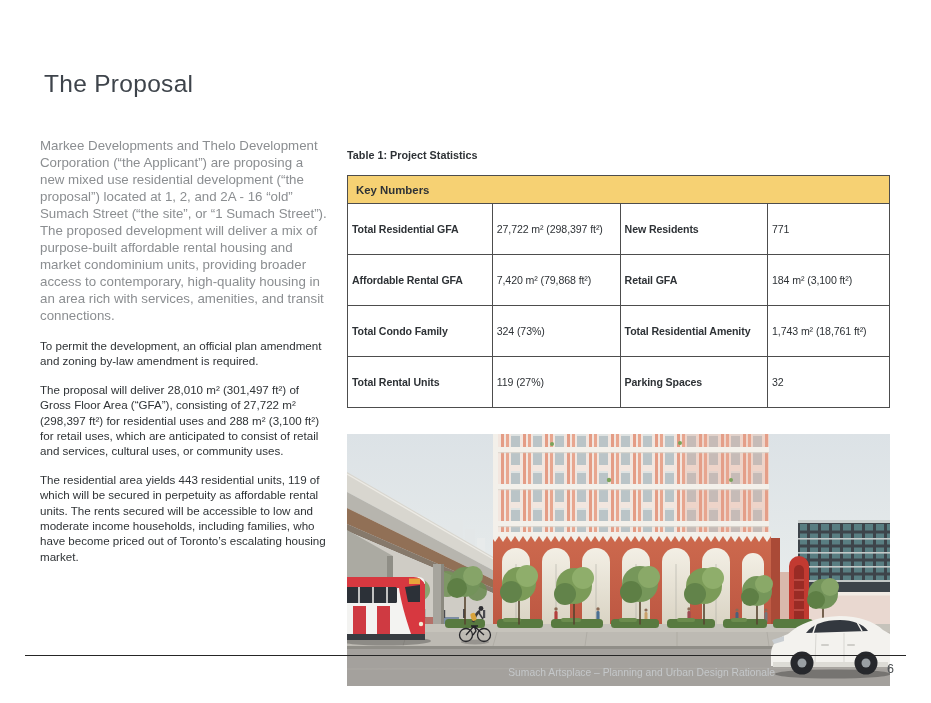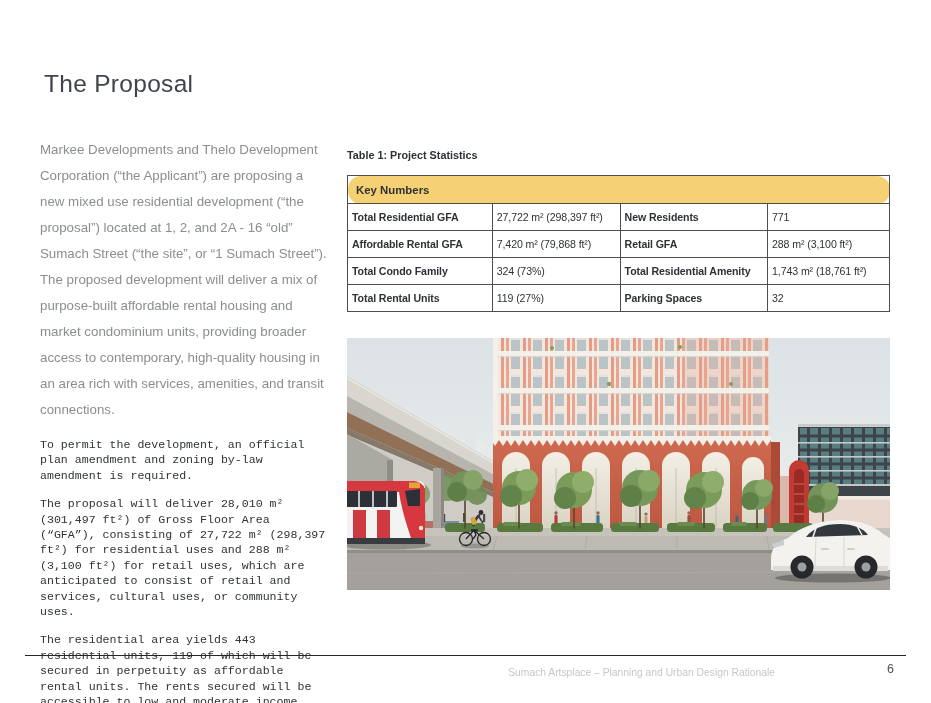--- a/index.html
+++ b/index.html
@@ -1,29 +1,29 @@
 <!DOCTYPE html>
 <html><head>
 <meta charset="utf-8">
 <style>
   html,body{margin:0;padding:0;background:#ffffff;}
   .page{position:relative;width:931px;height:703px;background:#ffffff;overflow:hidden;
         font-family:"Liberation Sans",sans-serif;}
   .title{position:absolute;left:44px;top:70px;margin:0;font-size:24.5px;font-weight:500;
          color:#3e444b;letter-spacing:.3px;}
   .left-col{position:absolute;left:40px;top:137px;width:287px;}
-  .intro{margin:0 0 14px;font-size:13.3px;line-height:26px;color:#8b8e91;}
-  .para{margin:0 0 13px;font-size:11.6px;line-height:15.4px;color:#2f3336;font-weight:500;font-family:Liberation Mono, monospace;}
+  .intro{margin:0 0 14px;font-size:13.3px;line-height:17px;color:#8b8e91;}
+  .para{margin:0 0 13px;font-size:11.6px;line-height:15.4px;color:#2f3336;font-weight:500;}
   .right-col{position:absolute;left:347px;top:136px;width:543px;}
   .tbl-caption{margin:13px 0 14px;font-size:10.8px;font-weight:700;color:#2e3236;}
   table.stats{width:543px;border-collapse:collapse;table-layout:fixed;border:1.5px solid #4d4d4d;}
   table.stats th,table.stats td{border:1px solid #4d4d4d;}
   th.keyrow{background:#f6d173;height:27px;text-align:left;padding:0 0 0 8px;
-            font-size:11.4px;color:#2e3236;border-radius:13px;}
-  table.stats td{height:26px;font-size:10.6px;color:#2e3236;padding:0 4px;letter-spacing:-0.1px;}
+            font-size:11.4px;color:#2e3236;}
+  table.stats td{height:26px;font-size:10.6px;color:#2e3236;padding:12px 4px;letter-spacing:-0.1px;}
   td.lbl{font-weight:700;text-align:left;padding-left:8px;}
   td.val{font-weight:400;}
   .figure{margin-top:26px;width:543px;height:252px;line-height:0;}
   .footer-rule{position:absolute;left:25px;top:655px;width:881px;height:0;
                border-top:1.5px solid #262626;}
   .footer-title{position:absolute;top:667px;right:156px;font-size:10.3px;color:#c4c7c9;text-align:center;}
   .page-num{position:absolute;top:662px;right:37px;font-size:12.5px;color:#4f5356;font-weight:500;}
 </style>
 </head>
 <body>
@@ -58,21 +58,21 @@
         <tr>
           <td class="lbl">Total Residential GFA</td>
           <td class="val">27,722 m² (298,397 ft²)</td>
           <td class="lbl">New Residents</td>
           <td class="val">771</td>
         </tr>
         <tr>
           <td class="lbl">Affordable Rental GFA</td>
           <td class="val">7,420 m² (79,868 ft²)</td>
           <td class="lbl">Retail GFA</td>
-          <td class="val">288 m² (3,100 ft²)</td>
+          <td class="val">184 m² (3,100 ft²)</td>
         </tr>
         <tr>
           <td class="lbl">Total Condo Family</td>
           <td class="val">324 (73%)</td>
           <td class="lbl">Total Residential Amenity</td>
           <td class="val">1,743 m² (18,761 ft²)</td>
         </tr>
         <tr>
           <td class="lbl">Total Rental Units</td>
           <td class="val">119 (27%)</td>

